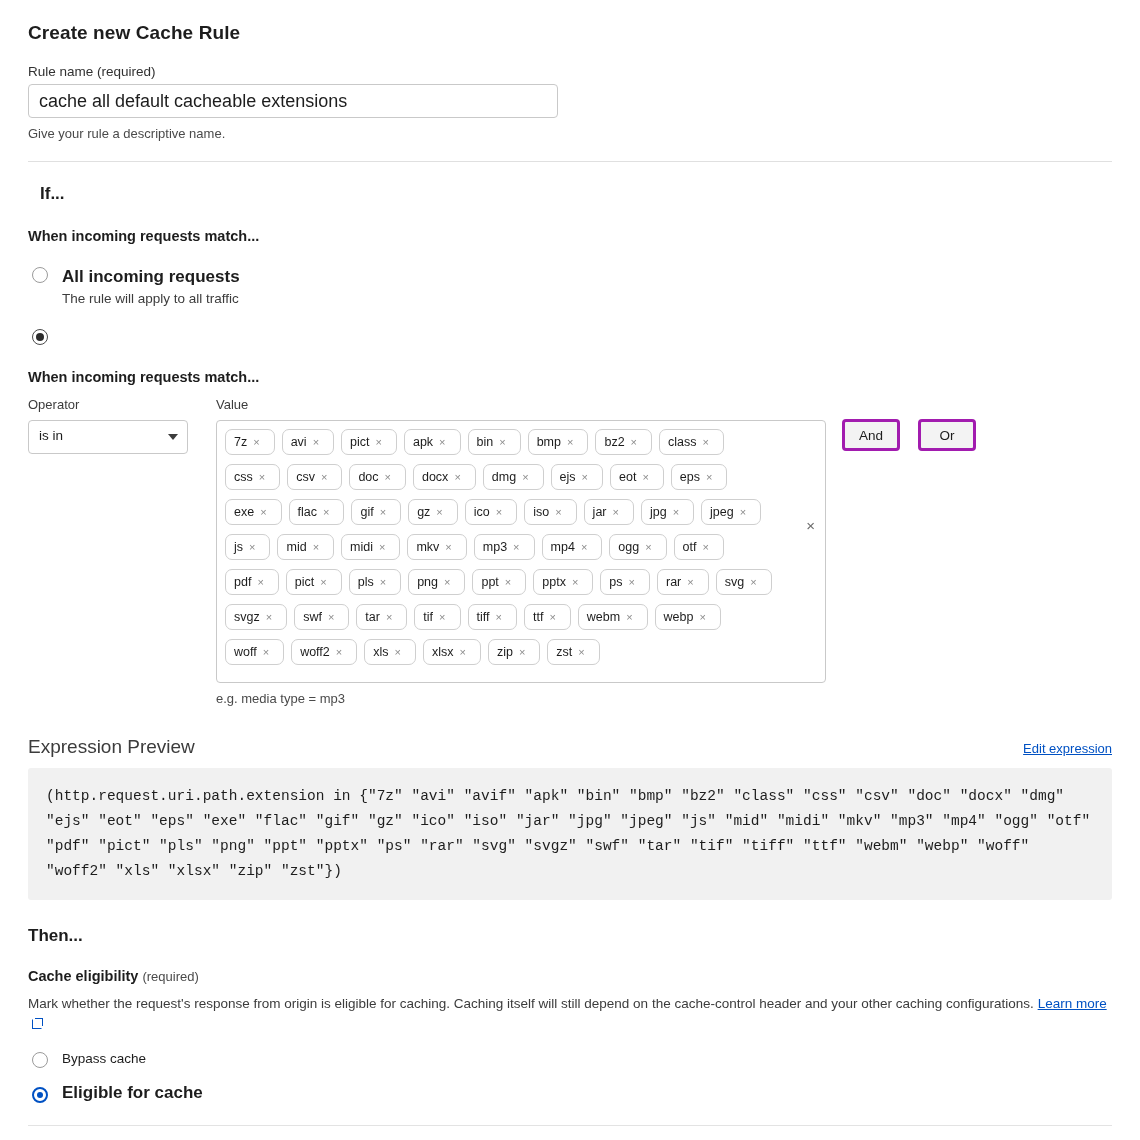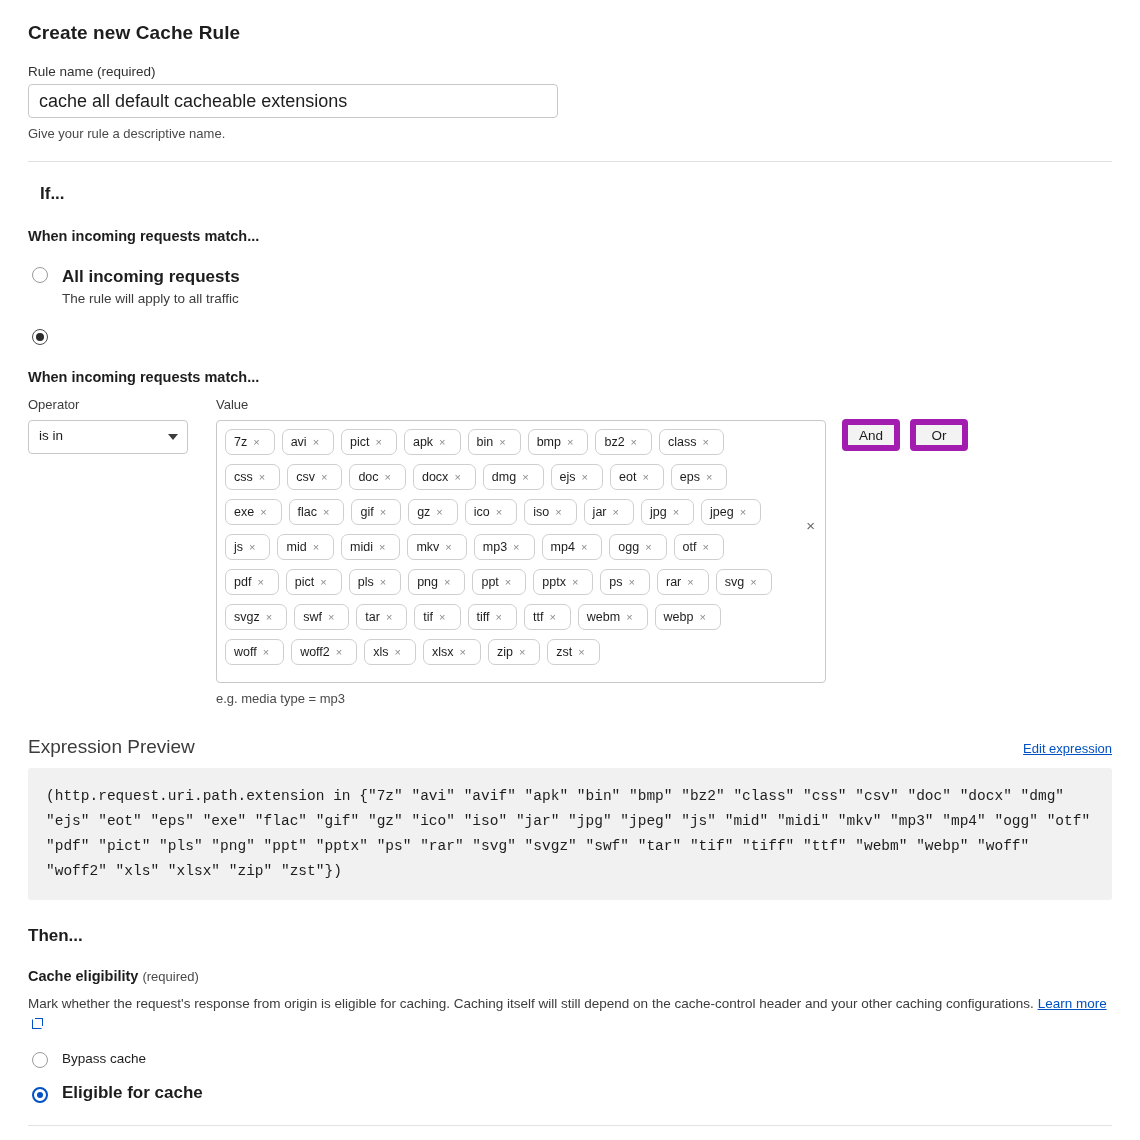--- a/index.html
+++ b/index.html
@@ -191,29 +191,29 @@
     margin-top: 8px;
   }
   .andor {
     display: flex;
     margin-left: 16px;
     margin-top: 22px;
   }
   .andor .btn {
     width: 58px;
     height: 32px;
-    border: 6px solid #a21caf;
+    border: 3px solid #a21caf;
     background: #f3f3f3;
     border-radius: 4px;
     font-size: 13.5px;
     color: #1d1d1d;
     display: flex;
     align-items: center;
     justify-content: center;
-    margin-right: 10px;
+    margin-right: 18px;
   }
 
   .preview-head {
     display: flex;
     justify-content: space-between;
     align-items: baseline;
     margin-top: 30px;
   }
   .preview-label {
     font-size: 19px;

